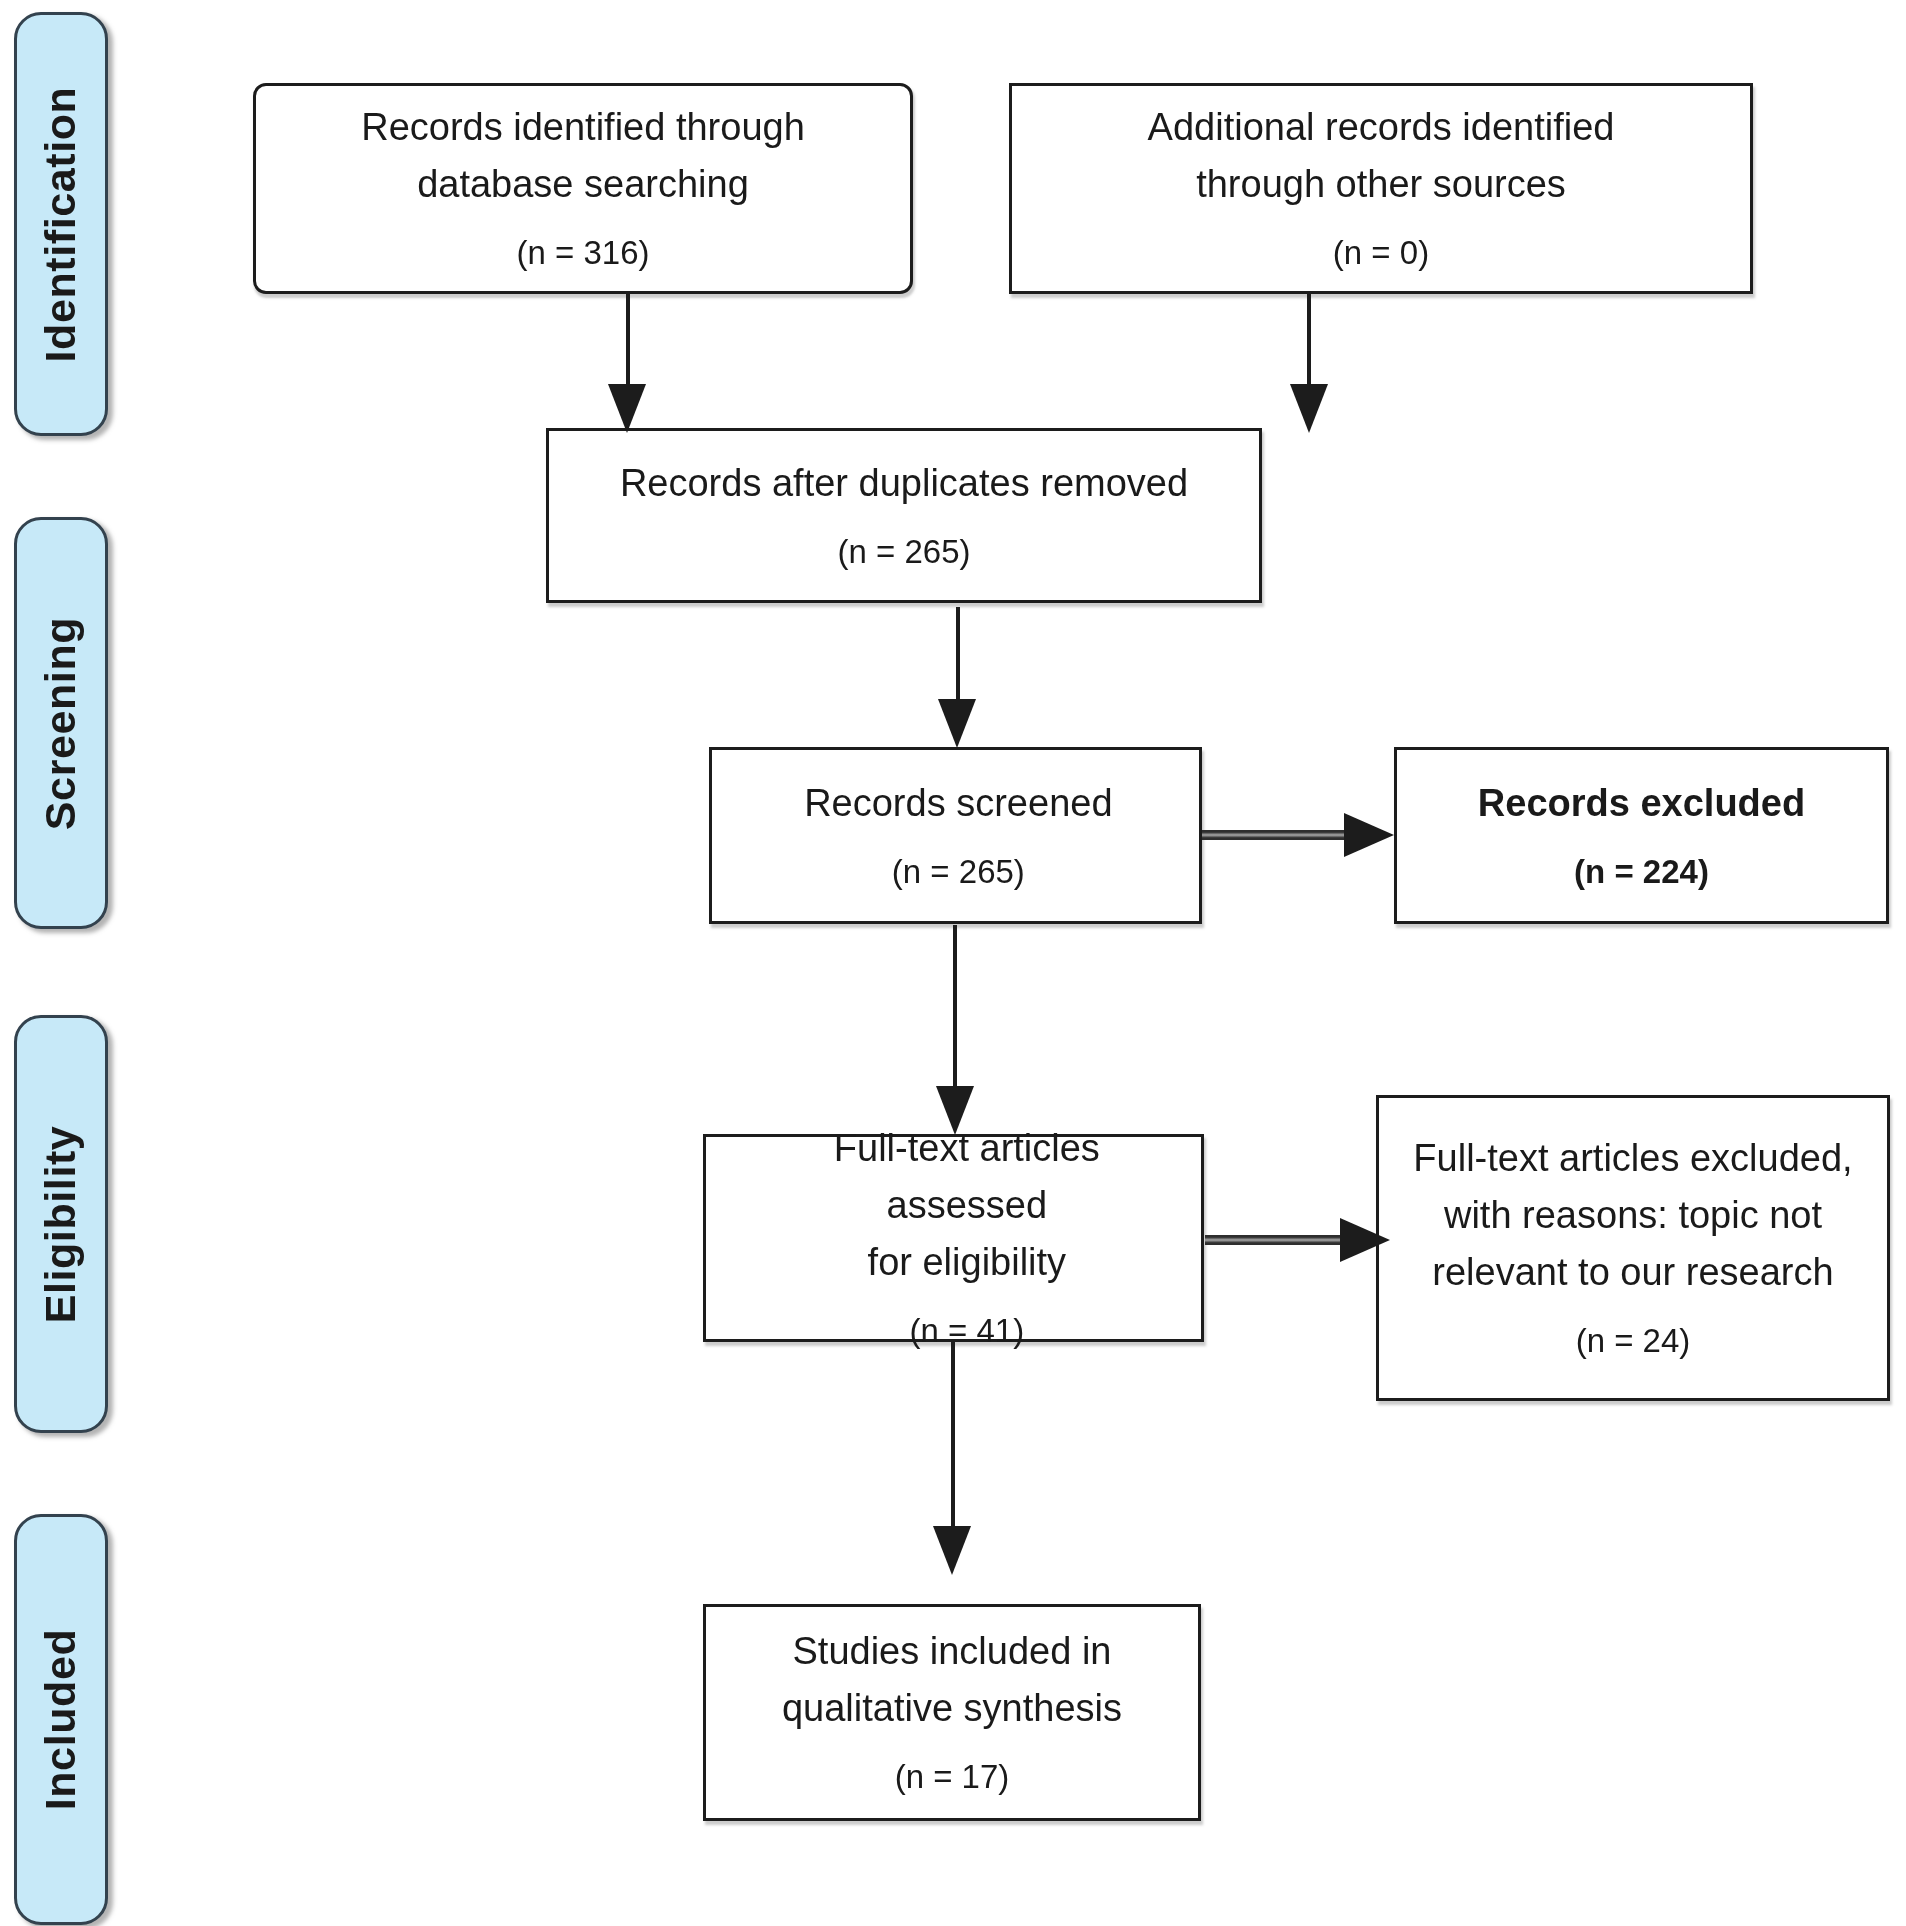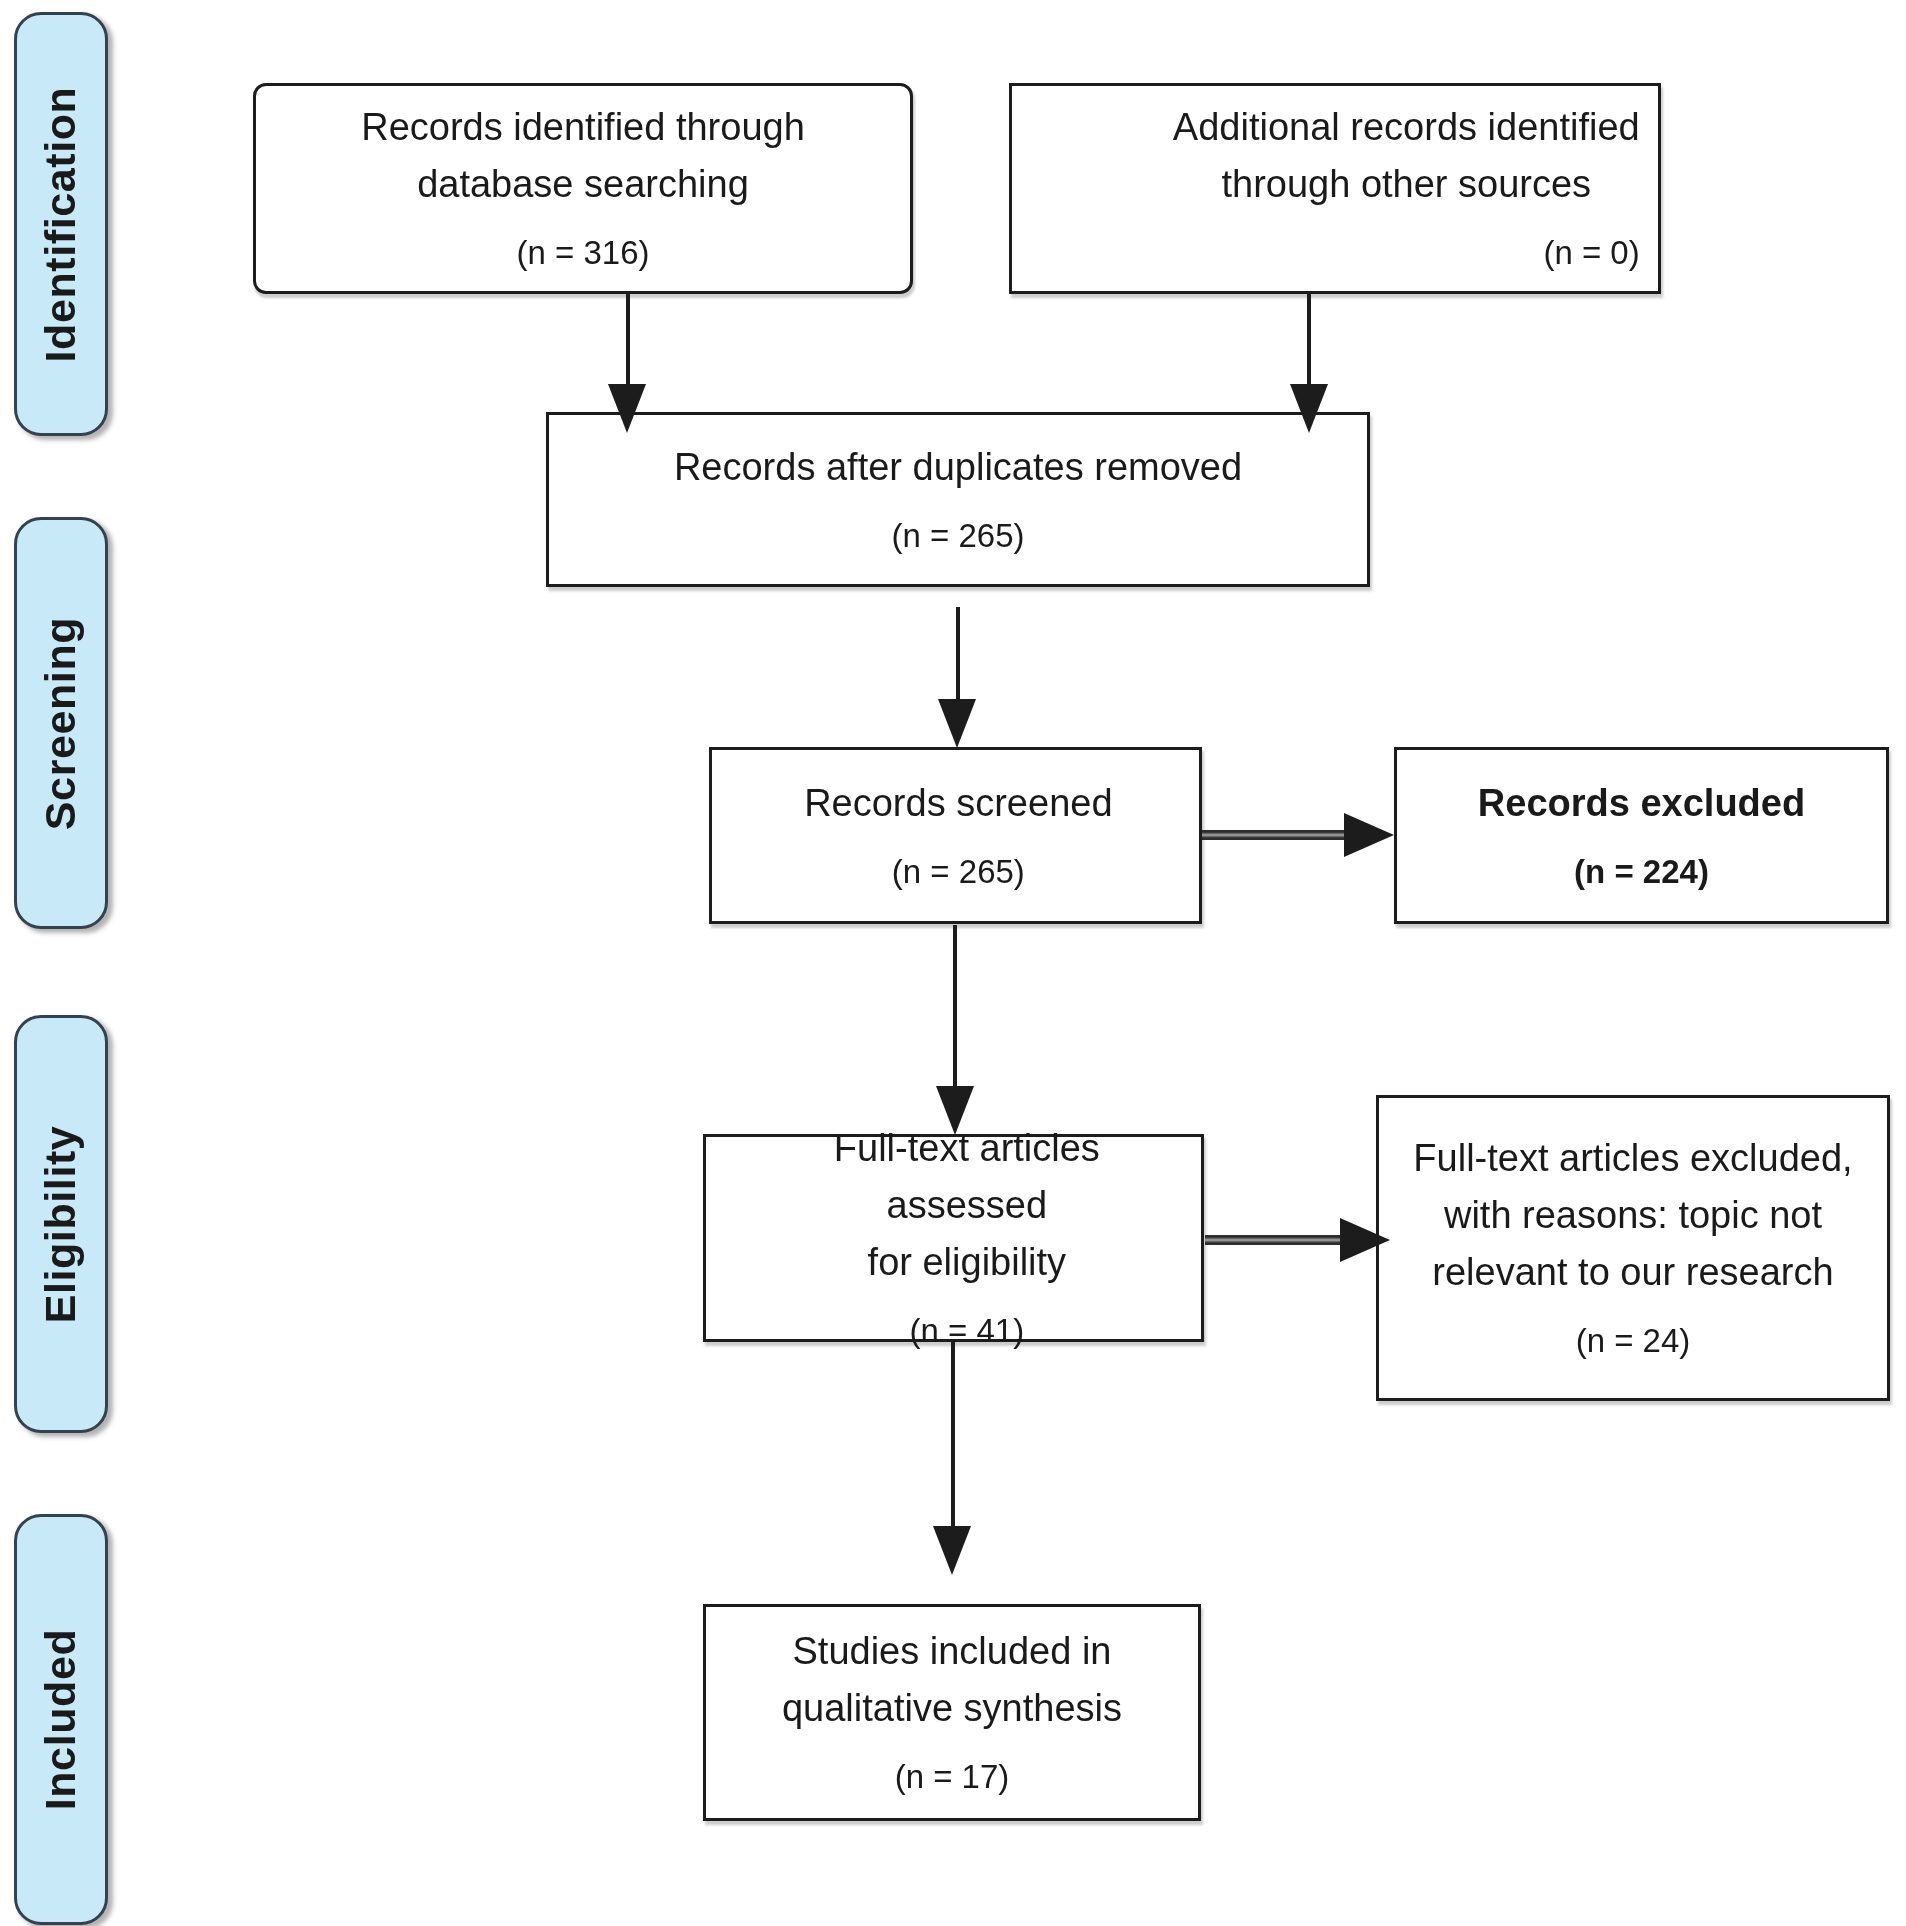--- a/index.html
+++ b/index.html
@@ -109,27 +109,27 @@
   <div class="stage" style="top:1514px;height:411px;">
     <span class="stage-label">Included</span>
   </div>
 
   <div class="fbox" style="left:253px;top:83px;width:660px;height:211px;border-radius:13px;">
     <div class="box-label">Records identified through
 database searching</div>
     <div class="box-count">(n = 316)</div>
   </div>
 
-  <div class="fbox" style="left:1009px;top:83px;width:652px;height:211px;align-items:flex-end;">
+  <div class="fbox" style="left:1009px;top:83px;width:744px;height:211px;">
     <div class="box-label">Additional records identified
 through other sources</div>
     <div class="box-count">(n = 0)</div>
   </div>
 
-  <div class="fbox" style="left:546px;top:412px;width:824px;height:175px;">
+  <div class="fbox" style="left:546px;top:428px;width:716px;height:175px;">
     <div class="box-label">Records after duplicates removed</div>
     <div class="box-count">(n = 265)</div>
   </div>
 
   <div class="fbox" style="left:709px;top:747px;width:493px;height:177px;padding-left:24px;">
     <div class="box-label">Records screened</div>
     <div class="box-count">(n = 265)</div>
   </div>
 
   <div class="fbox" style="left:1394px;top:747px;width:495px;height:177px;font-weight:bold;">

